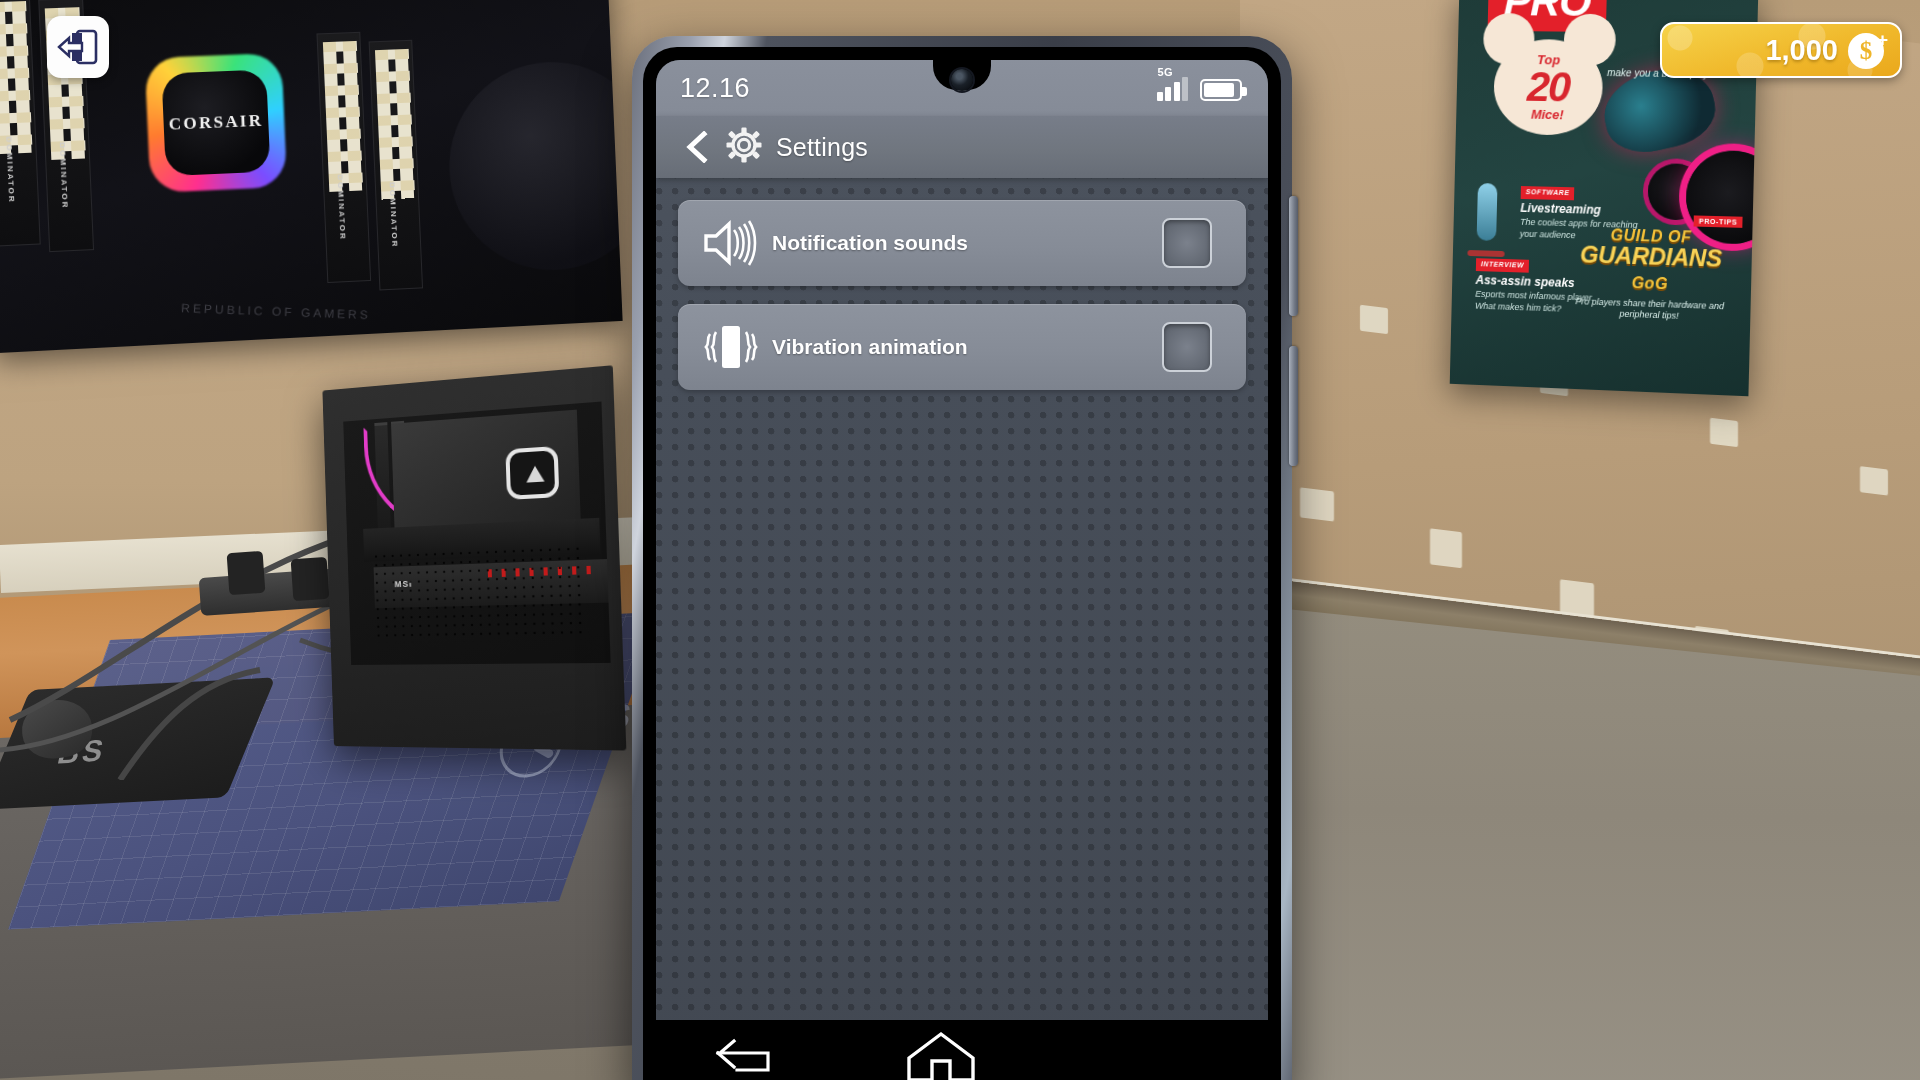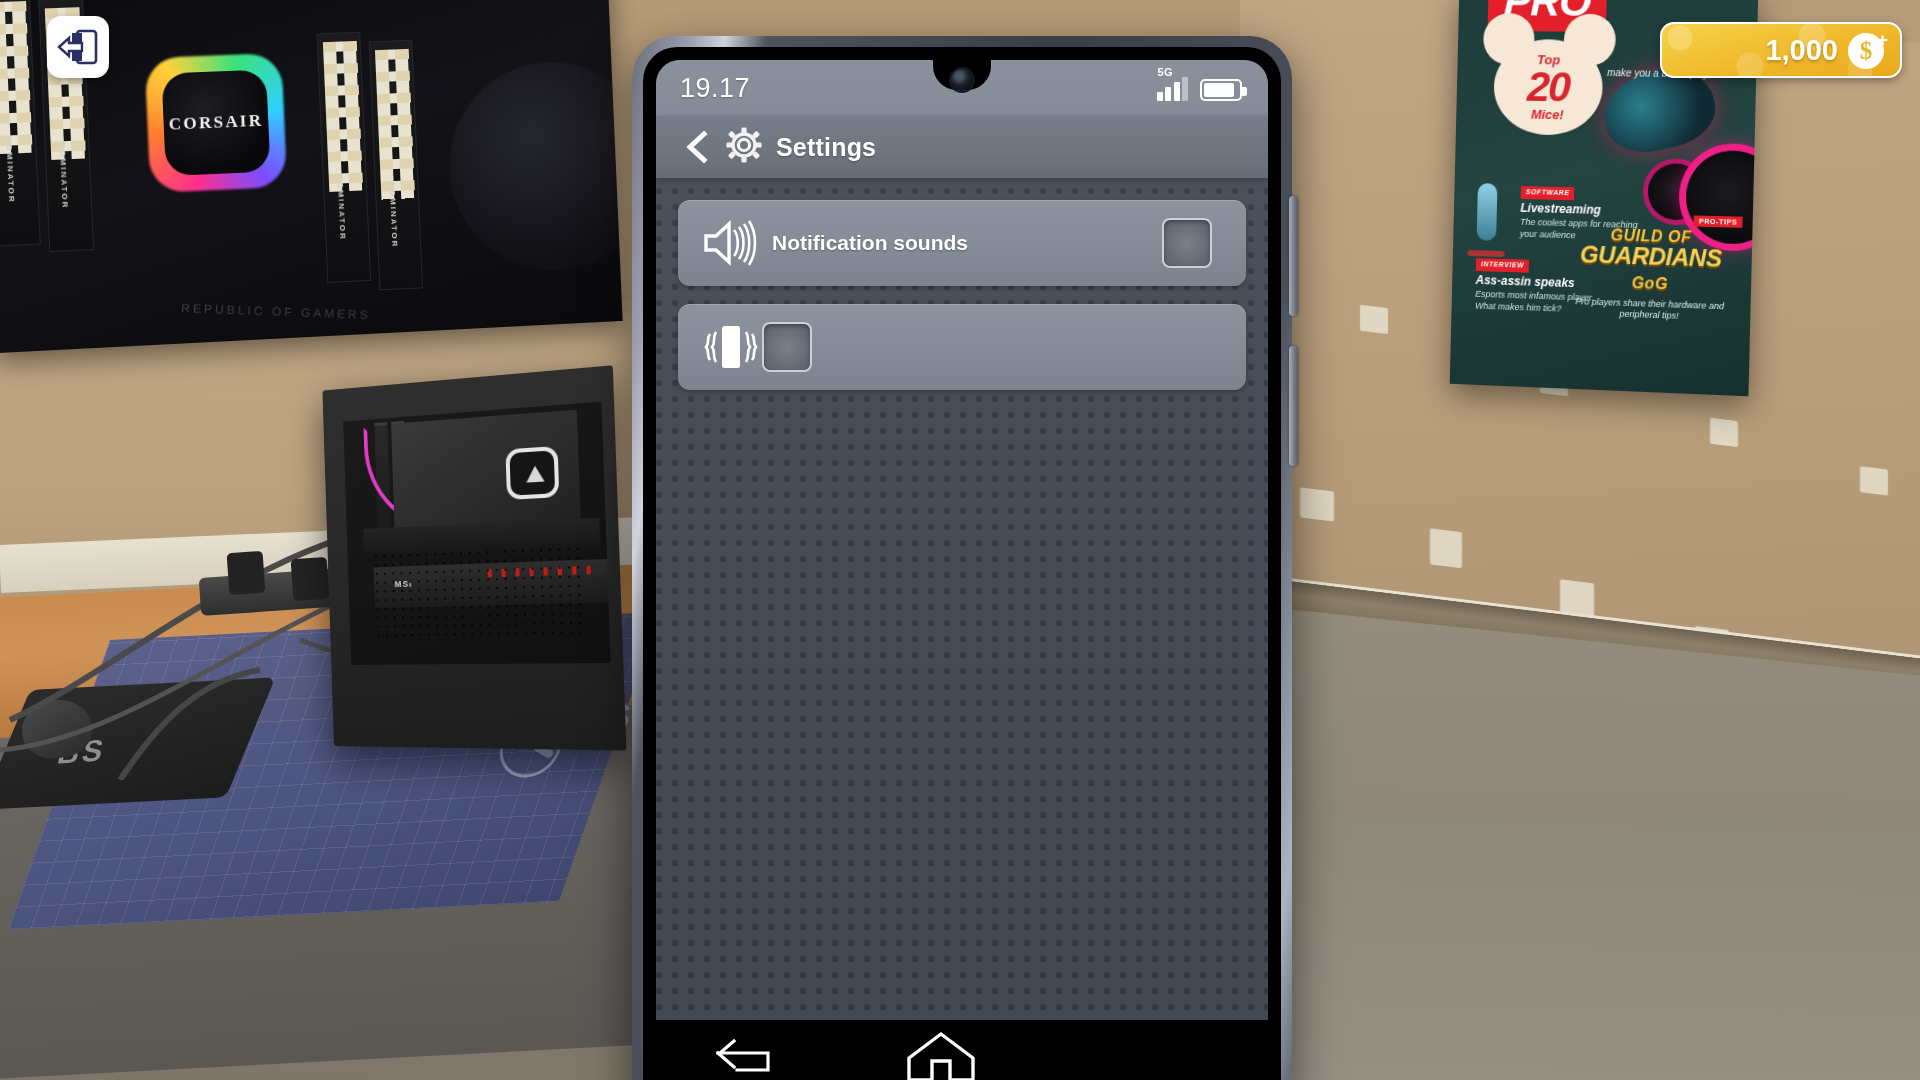--- a/index.html
+++ b/index.html
@@ -316,21 +316,21 @@
 
   .appbar {
     flex:0 0 62px; display:flex; align-items:center; gap:14px;
     padding:0 24px; z-index:5;
     background:linear-gradient(180deg,#777d89 0%, #70767f 55%, #676d77 100%);
     box-shadow:0 2px 6px rgba(0,0,0,.25);
   }
   .back-chevron {
     width:32px; height:32px; cursor:pointer; display:flex; align-items:center; justify-content:center;
   }
-  .appbar-title { color:#fff; font-size:25px; font-weight:bold; letter-spacing:.2px;
+  .appbar-title { color:#fff; font-size:25px; font-weight:normal; letter-spacing:.2px;
     text-shadow:0 1px 2px rgba(0,0,0,.3);}
 
   .content { flex:1 1 auto; padding:22px 22px 0 22px; display:flex; flex-direction:column; gap:18px; overflow:hidden; }
   .setting-row {
     position:relative; height:86px; border-radius:12px;
     background:linear-gradient(180deg,#8d939e 0%, #868c97 55%, #7d838e 100%);
     display:flex; align-items:center; padding:0 34px 0 22px; cursor:pointer;
     box-shadow:0 2px 5px rgba(0,0,0,.25), inset 0 1px 0 rgba(255,255,255,.18);
   }
   .row-icon { width:62px; flex:0 0 62px; display:flex; align-items:center; justify-content:center; }
@@ -519,21 +519,21 @@
     <div class="side-btn side-pwr"></div>
 
     <div class="phone-inner">
       <div class="screen">
 
         <div class="notch-cam">
           <div class="cam-lens"></div>
         </div>
 
         <div class="statusbar">
-          <div class="clock">19.17</div>
+          <div class="clock">12.16</div>
           <div class="status-right">
             <div class="signal">
               <span class="g5">5G</span>
               <span class="bar b1"></span>
                 <span class="bar b2"></span>
                 <span class="bar b3"></span>
                 <span class="bar b4"></span>
             </div>
             <div class="battery">
               <div class="battery-fill"></div>
@@ -585,20 +585,21 @@
           <div class="setting-row">
             <div class="row-icon">
               <svg width="58" height="50" viewBox="0 0 58 50" aria-hidden="true">
                 <rect x="20" y="4" width="18" height="42" rx="2.5" fill="#ffffff"></rect>
                 <path d="M14 10 C10 16 14 20 10 25 C14 30 10 34 14 40" stroke="#ffffff" stroke-width="2.6" fill="none"></path>
                 <path d="M8 12 C4 17 8 21 4 25 C8 29 4 33 8 38" stroke="#ffffff" stroke-width="2.6" fill="none"></path>
                 <path d="M44 10 C48 16 44 20 48 25 C44 30 48 34 44 40" stroke="#ffffff" stroke-width="2.6" fill="none"></path>
                 <path d="M50 12 C54 17 50 21 54 25 C50 29 54 33 50 38" stroke="#ffffff" stroke-width="2.6" fill="none"></path>
               </svg>
             </div>
+            <div class="row-label">Vibration animation</div>
             <div class="row-check"></div>
           </div>
 
         </div>
 
         <div class="navbar">
           <div class="nav-btn nav-back">
             <svg width="78" height="44" viewBox="0 0 78 44" aria-hidden="true">
               <path d="M8 17 L22 5 M6 17 L56 17 L56 34 L25 34" stroke="#ffffff" stroke-width="3.2" fill="none" stroke-linecap="square" stroke-linejoin="miter"></path>
               <path d="M6 17 L22 31" stroke="#ffffff" stroke-width="3.2" fill="none" stroke-linecap="square"></path>

